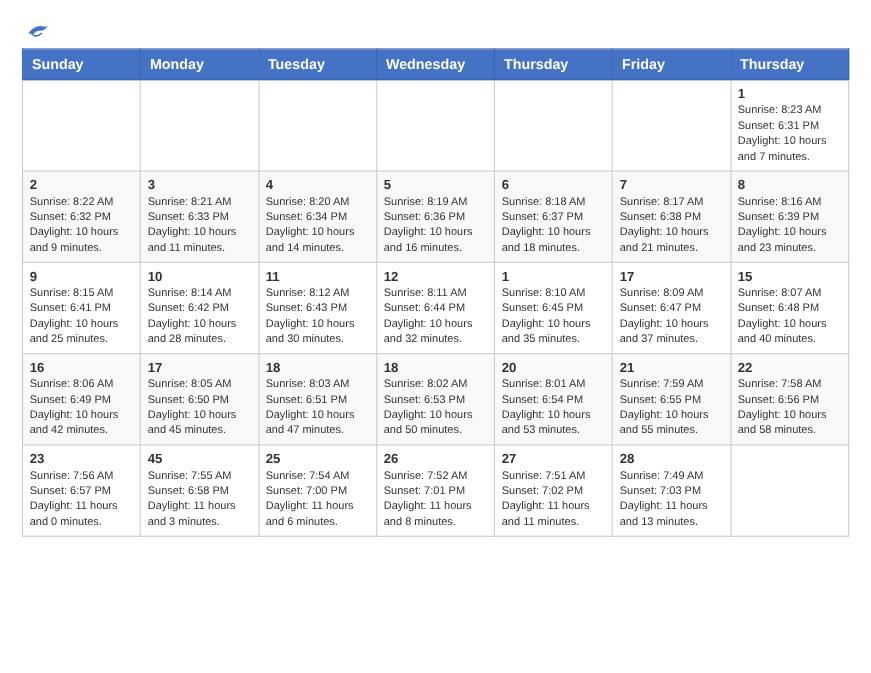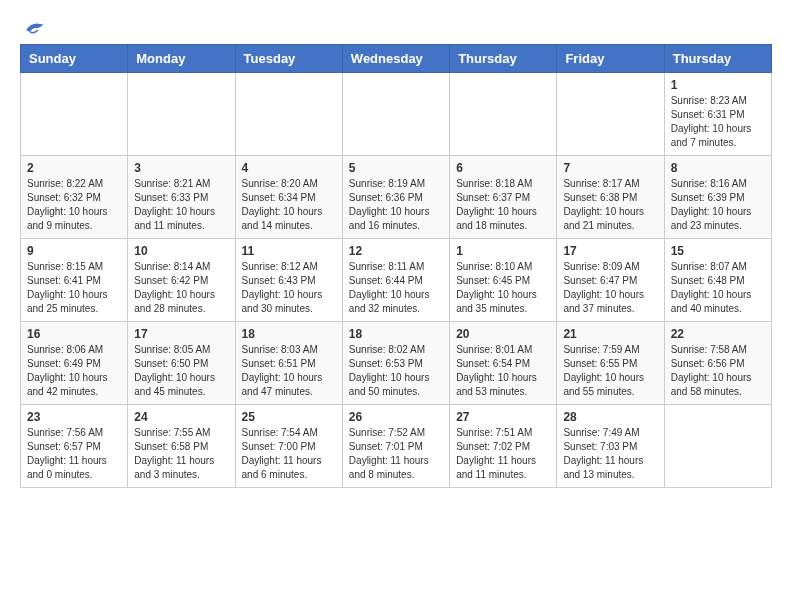--- a/index.html
+++ b/index.html
@@ -211,21 +211,21 @@
           <span class="day-number">22</span>
           <div class="day-info">Sunrise: 7:58 AM<br>Sunset: 6:56 PM<br>Daylight: 10 hours and 58 minutes.</div>
         </td>
       </tr>
       <tr>
         <td>
           <span class="day-number">23</span>
           <div class="day-info">Sunrise: 7:56 AM<br>Sunset: 6:57 PM<br>Daylight: 11 hours and 0 minutes.</div>
         </td>
         <td>
-          <span class="day-number">24</span>
+          <span class="day-number">45</span>
           <div class="day-info">Sunrise: 7:55 AM<br>Sunset: 6:58 PM<br>Daylight: 11 hours and 3 minutes.</div>
         </td>
         <td>
           <span class="day-number">25</span>
           <div class="day-info">Sunrise: 7:54 AM<br>Sunset: 7:00 PM<br>Daylight: 11 hours and 6 minutes.</div>
         </td>
         <td>
           <span class="day-number">26</span>
           <div class="day-info">Sunrise: 7:52 AM<br>Sunset: 7:01 PM<br>Daylight: 11 hours and 8 minutes.</div>
         </td>

